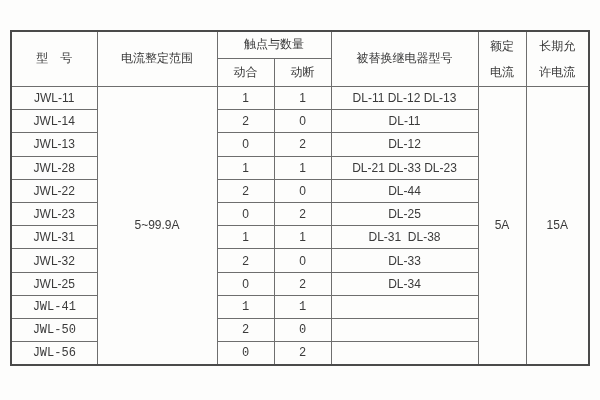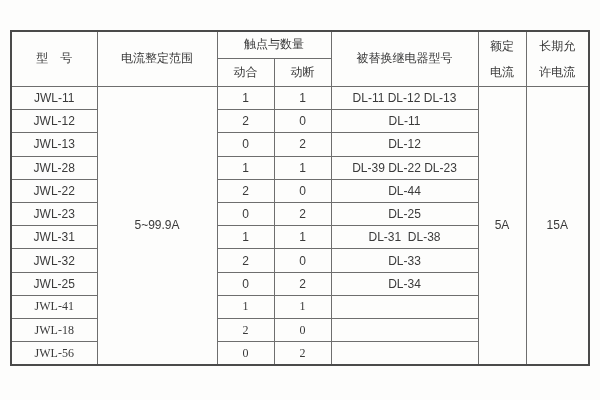--- a/index.html
+++ b/index.html
@@ -29,21 +29,21 @@
     font-size:12px;
     padding:0;
     white-space:pre;
     color:#3a3a3a;
     margin-top:12px;
   }
   tr.hdr1{height:27px;}
   tr.hdr2{height:28px;}
   tr.datarow{height:23px;}
   .two-line{line-height:26px;}
-  .serif{font-family:Liberation Serif, serif;}
+  .serif{font-family:Liberation Mono, monospace;}
 </style>
 </head>
 <body>
 
 <div class="page">
 <table class="spec">
   <colgroup>
     <col style="width:86px">
         <col style="width:120px">
         <col style="width:57px">
@@ -69,36 +69,36 @@
     <tr class="datarow">
       <td>JWL-11</td>
       <td rowspan="12">5~99.9A</td>
       <td>1</td>
       <td>1</td>
       <td>DL-11 DL-12 DL-13</td>
       <td rowspan="12">5A</td>
       <td rowspan="12">15A</td>
     </tr>
     <tr class="datarow">
-      <td>JWL-12</td>
+      <td>JWL-14</td>
       <td>2</td>
       <td>0</td>
       <td>DL-11</td>
     </tr>
     <tr class="datarow">
       <td>JWL-13</td>
       <td>0</td>
       <td>2</td>
       <td>DL-12</td>
     </tr>
     <tr class="datarow">
       <td>JWL-28</td>
       <td>1</td>
       <td>1</td>
-      <td>DL-39 DL-22 DL-23</td>
+      <td>DL-21 DL-33 DL-23</td>
     </tr>
     <tr class="datarow">
       <td>JWL-22</td>
       <td>2</td>
       <td>0</td>
       <td>DL-44</td>
     </tr>
     <tr class="datarow">
       <td>JWL-23</td>
       <td>0</td>
@@ -123,21 +123,21 @@
       <td>2</td>
       <td>DL-34</td>
     </tr>
     <tr class="datarow serif">
       <td class="serif">JWL-41</td>
       <td class="serif">1</td>
       <td class="serif">1</td>
       <td class="serif"></td>
     </tr>
     <tr class="datarow serif">
-      <td class="serif">JWL-18</td>
+      <td class="serif">JWL-50</td>
       <td class="serif">2</td>
       <td class="serif">0</td>
       <td class="serif"></td>
     </tr>
     <tr class="datarow serif">
       <td class="serif">JWL-56</td>
       <td class="serif">0</td>
       <td class="serif">2</td>
       <td class="serif"></td>
     </tr>

